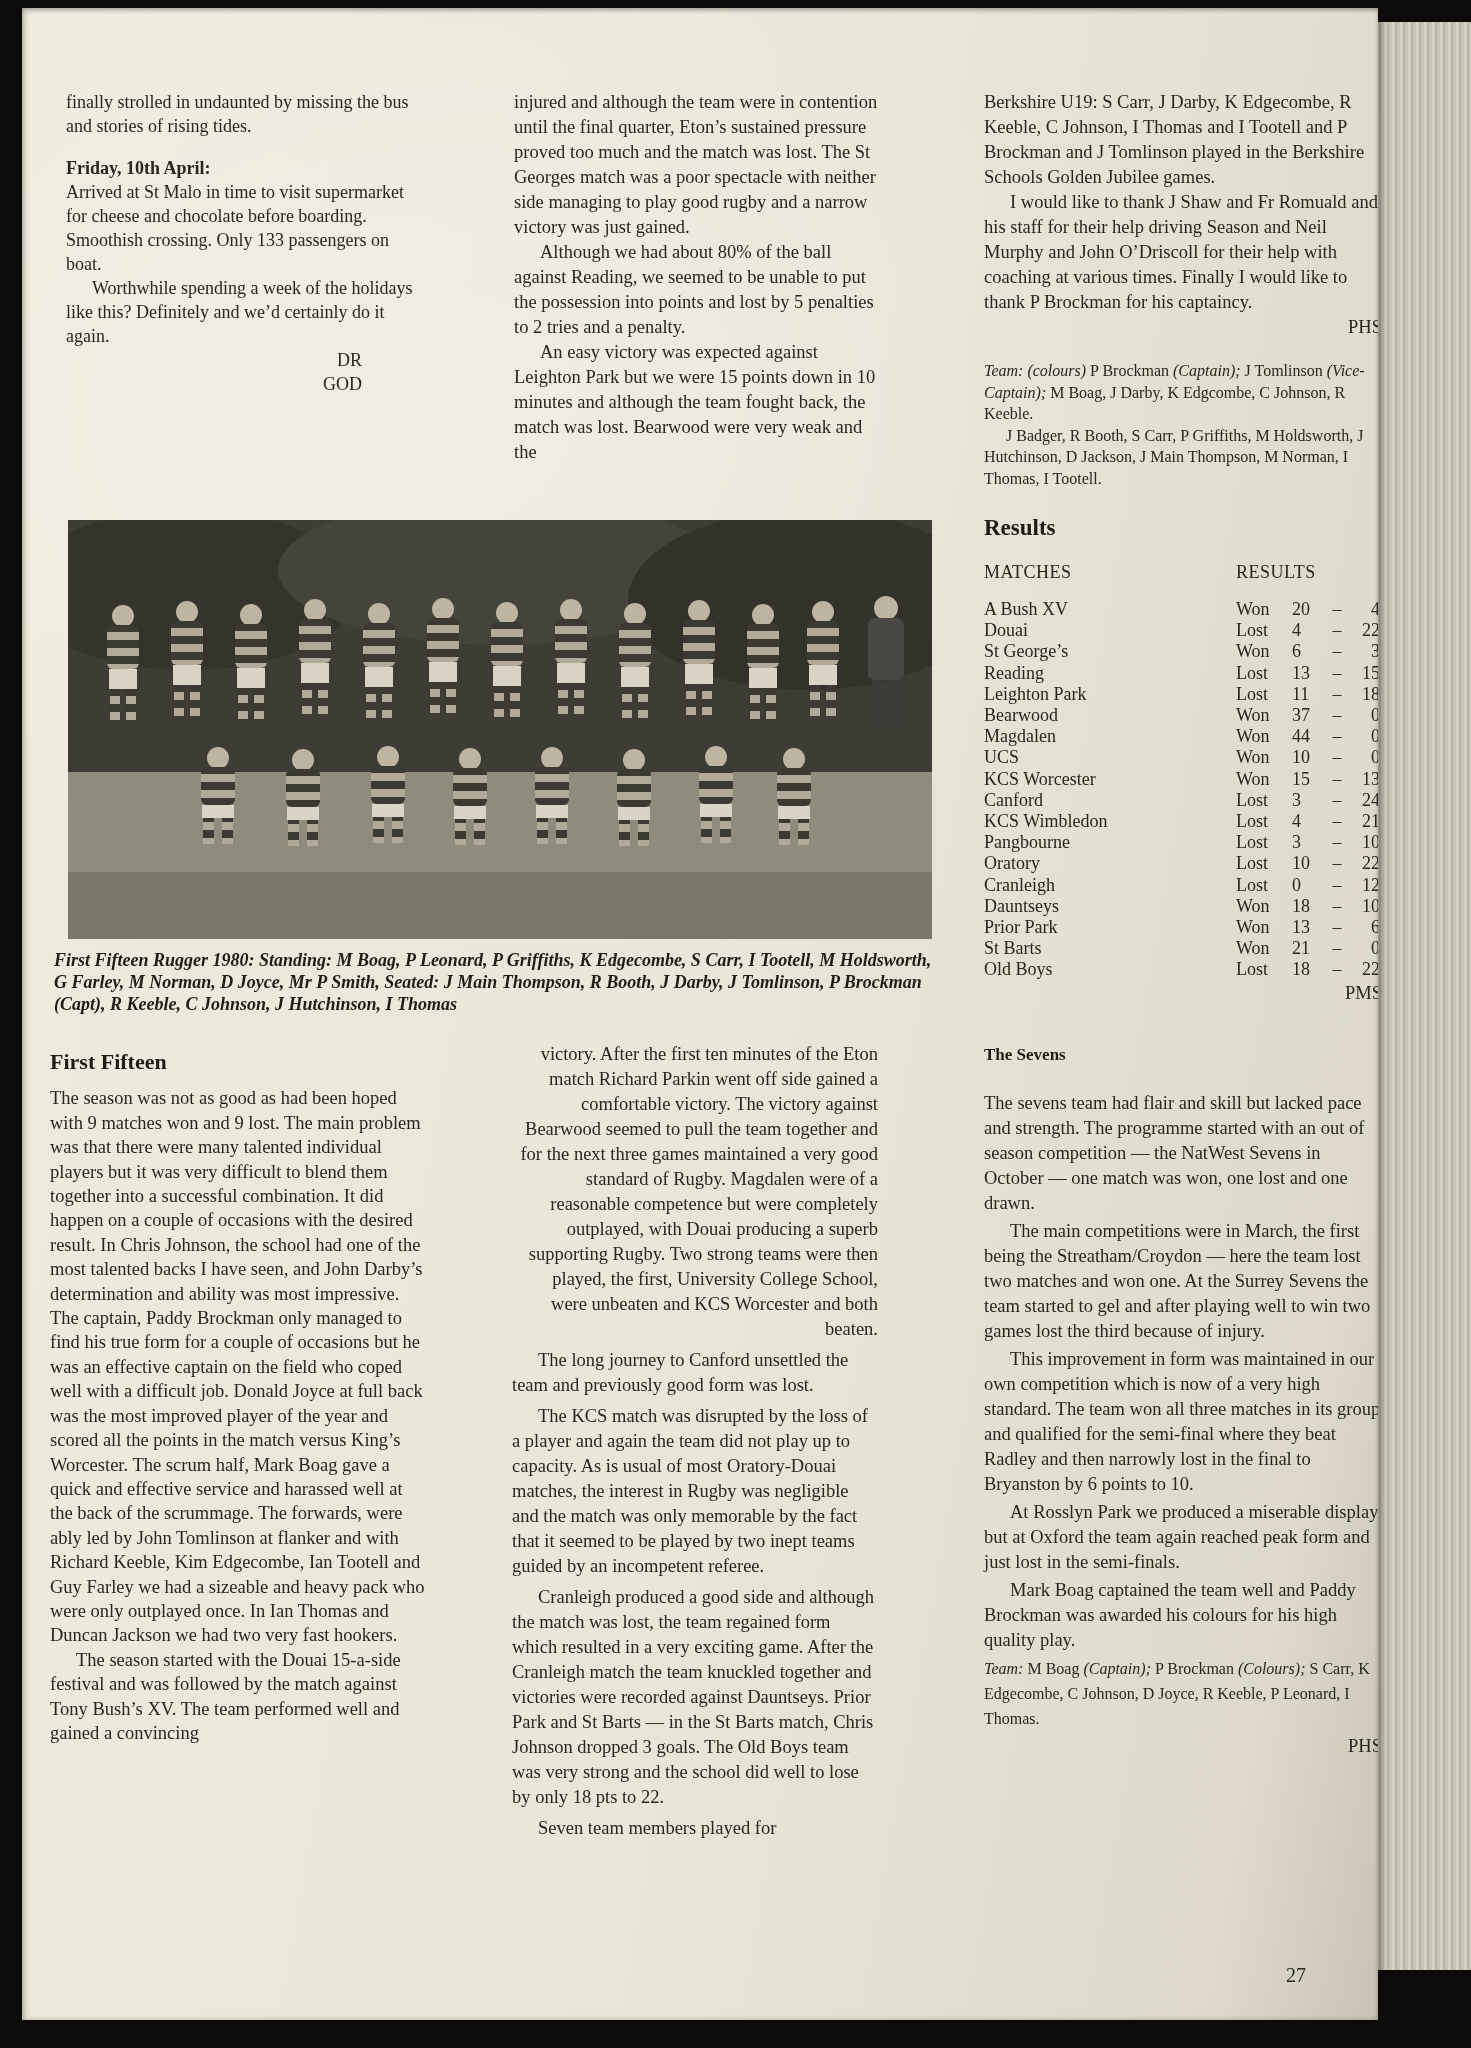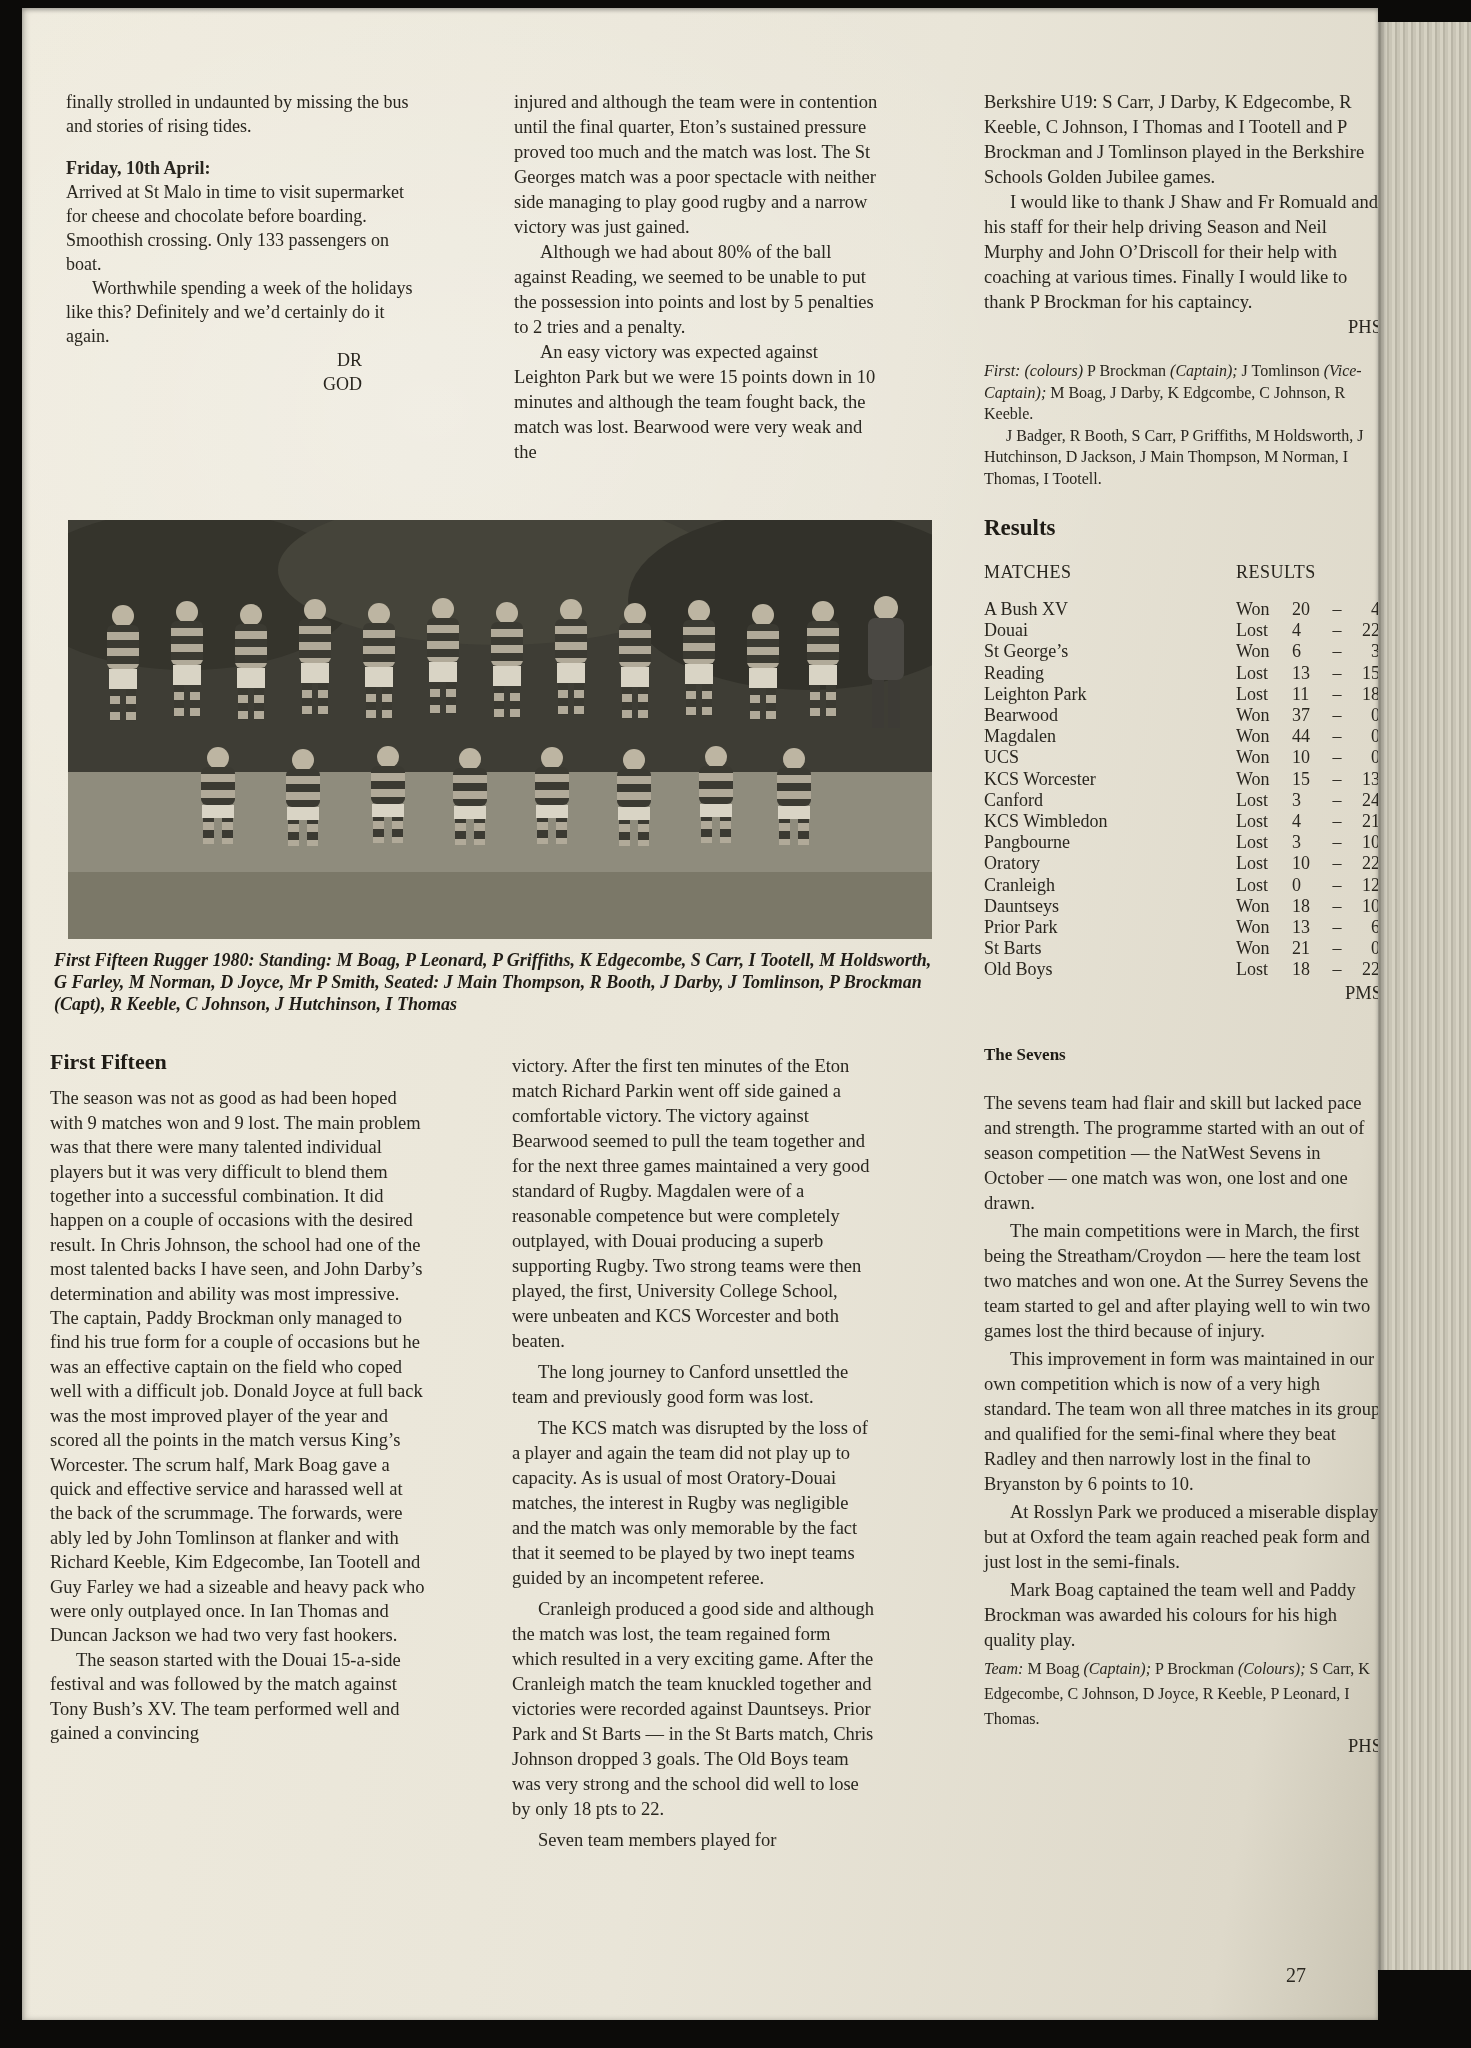--- a/index.html
+++ b/index.html
@@ -39,21 +39,21 @@
   #photo-frame svg { display:block; width:100%; height:100%; }
 
   #photo-caption { left:32px; top:941px; width:882px; font-size:18px; line-height:22px; font-style:italic; font-weight:bold; color:#201d17; }
 
   #col-left-bottom { left:28px; top:1042px; width:378px; font-size:18.5px; line-height:24.4px; }
   .section-heading { font-size:22px; font-weight:bold; color:#1f1c16; margin:0 0 12px 0; }
 
   #col-mid-top { left:492px; top:82px; width:366px; font-size:18.5px; line-height:25px; }
   #col-mid-bottom { left:490px; top:1030px; width:366px; font-size:18.5px; line-height:25px; }
   #col-mid-bottom p { margin-top:6px; }
-  #col-mid-bottom p:first-child { margin-top:16px; }
+  #col-mid-bottom p:first-child { margin-top:4px;text-align:right; }
 
   #col-right { left:962px; top:82px; width:398px; font-size:18.5px; line-height:25px; }
   .initials-line { text-align:right; font-size:18.5px; }
   .team-block { font-size:16px; line-height:21.5px; margin-top:20px; }
   .team-block .t2 { text-indent:22px; }
   .it { font-style:italic; }
   .results-heading { font-size:23px; font-weight:bold; color:#1f1c16; margin-top:26px; }
   .tbl-head { display:flex; margin-top:20px; margin-bottom:14px; font-size:18px; letter-spacing:.5px; }
   .tbl-head .h1 { width:252px; }
   .rrow { display:flex; font-size:18px; line-height:21.2px; }
@@ -166,21 +166,21 @@
     <p class="ind">Cranleigh produced a good side and although the match was lost, the team regained form which resulted in a very exciting game. After the Cranleigh match the team knuckled together and victories were recorded against Dauntseys. Prior Park and St Barts — in the St Barts match, Chris Johnson dropped 3 goals. The Old Boys team was very strong and the school did well to lose by only 18 pts to 22.</p>
     <p class="ind">Seven team members played for</p>
   </div>
 
   <div class="abs col" id="col-right">
     <p>Berkshire U19: S Carr, J Darby, K Edgecombe, R Keeble, C Johnson, I Thomas and I Tootell and P Brockman and J Tomlinson played in the Berkshire Schools Golden Jubilee games.</p>
     <p class="ind">I would like to thank J Shaw and Fr Romuald and his staff for their help driving Season and Neil Murphy and John O’Driscoll for their help with coaching at various times. Finally I would like to thank P Brockman for his captaincy.</p>
     <p class="initials-line">PHS</p>
 
     <div class="team-block">
-      <p><span class="it">First: (colours)</span><span> P Brockman </span><span class="it">(Captain);</span><span> J Tomlinson </span><span class="it">(Vice-Captain);</span><span> M Boag, J Darby, K Edgcombe, C Johnson, R Keeble.</span></p>
+      <p><span class="it">Team: (colours)</span><span> P Brockman </span><span class="it">(Captain);</span><span> J Tomlinson </span><span class="it">(Vice-Captain);</span><span> M Boag, J Darby, K Edgcombe, C Johnson, R Keeble.</span></p>
       <p class="t2">J Badger, R Booth, S Carr, P Griffiths, M Holdsworth, J Hutchinson, D Jackson, J Main Thompson, M Norman, I Thomas, I Tootell.</p>
     </div>
 
     <h2 class="results-heading">Results</h2>
     <div class="tbl-head">
       <span class="h1">MATCHES</span>
       <span>RESULTS</span>
     </div>
     <div>
         <div class="rrow">

